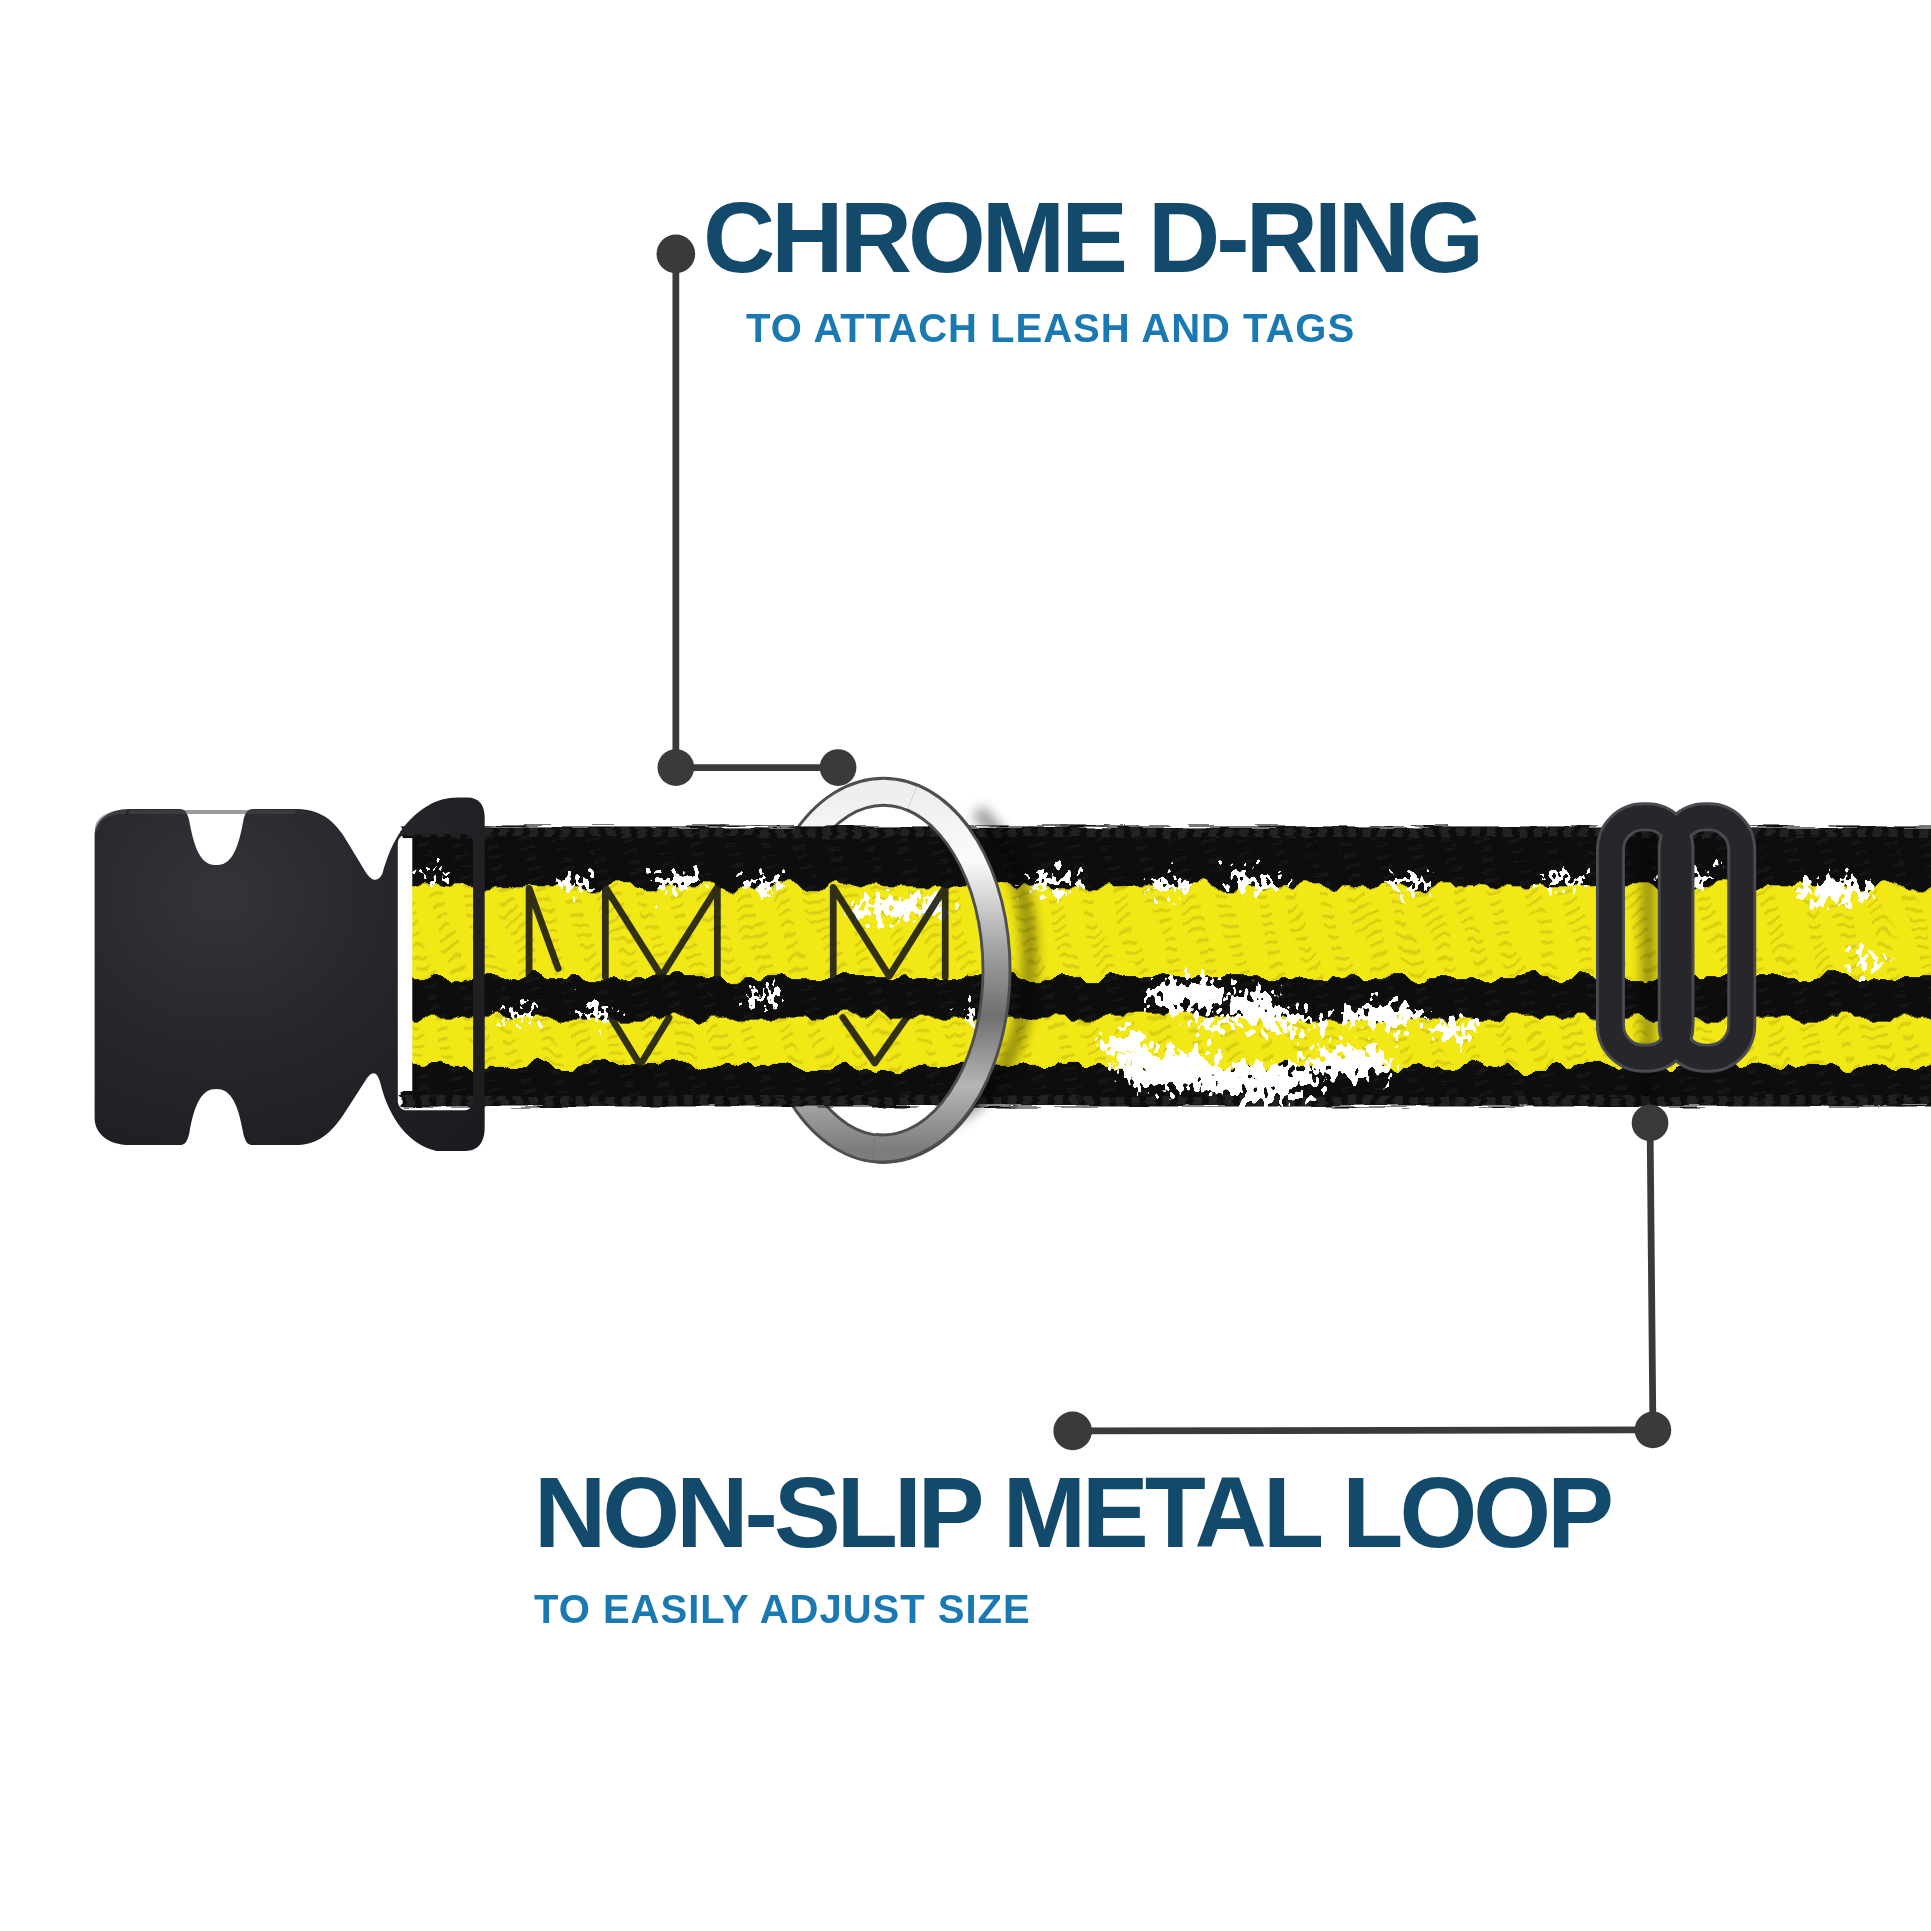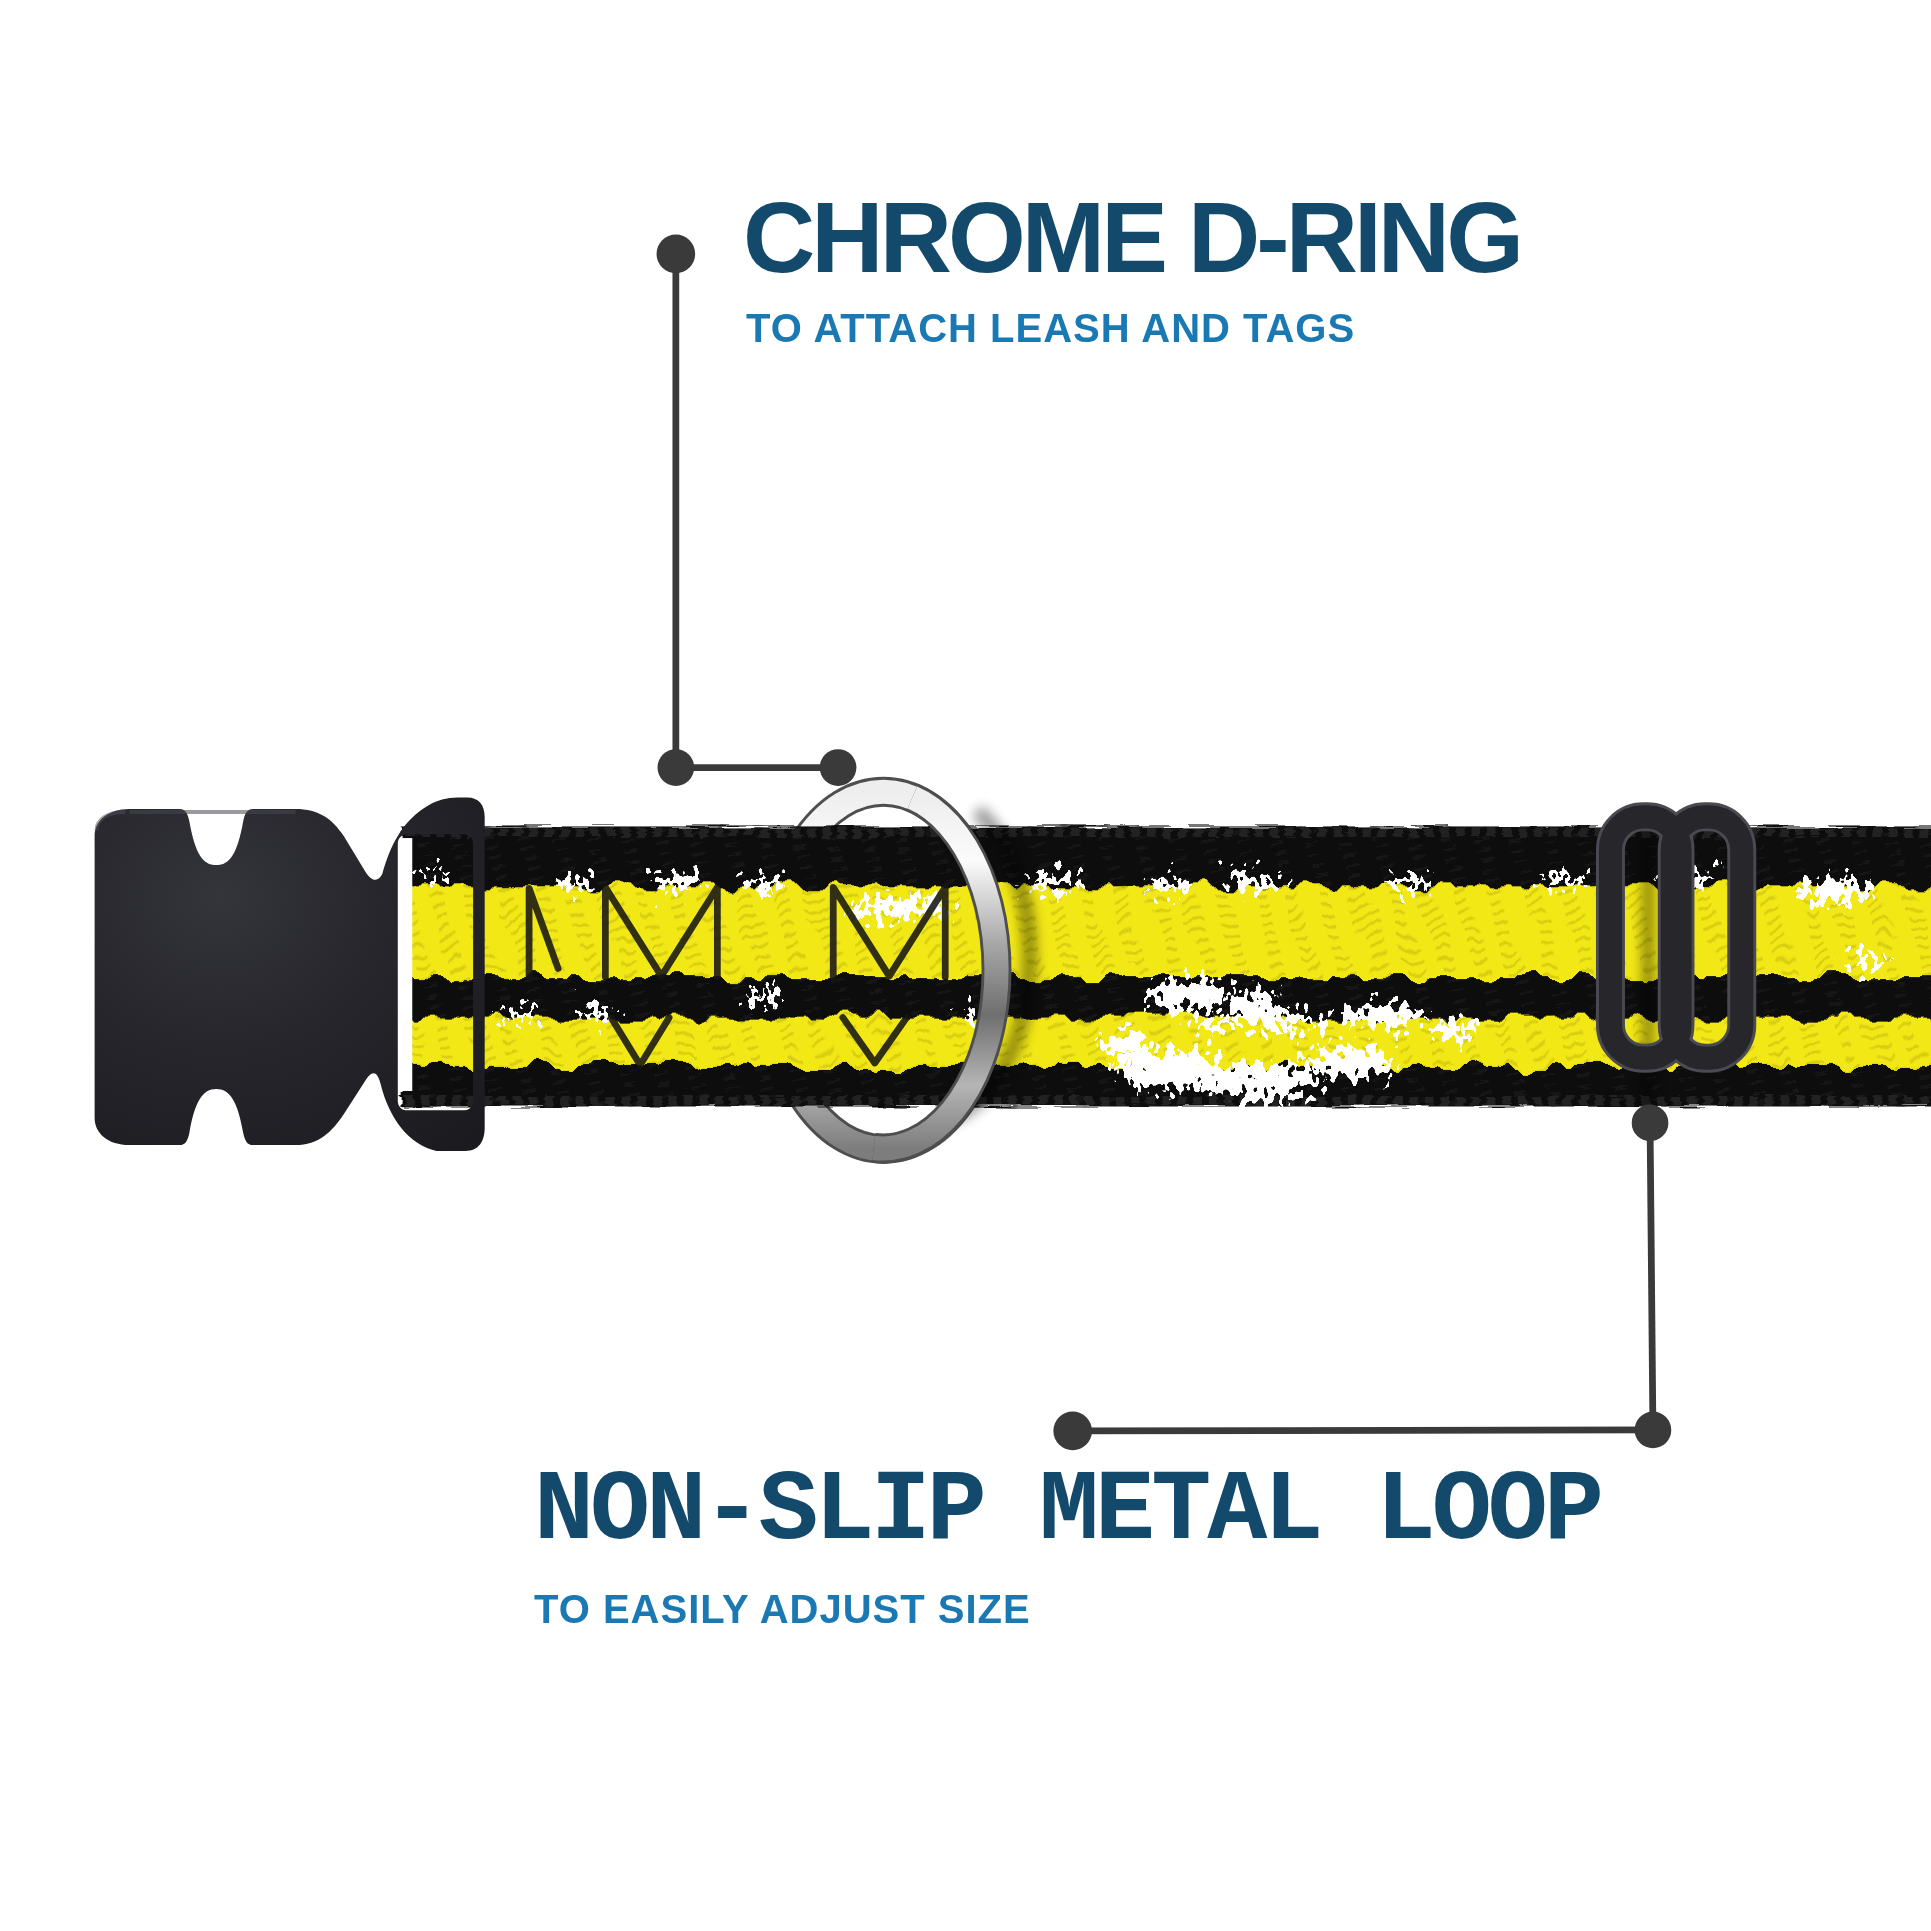--- a/index.html
+++ b/index.html
@@ -11,23 +11,23 @@
     --distress-white:#ffffff;
     --loop-black:#26262b;
   }
   html,body{margin:0;padding:0;}
   body{width:1931px;height:1931px;background:#ffffff;font-family:"Liberation Sans",sans-serif;}
   .stage{position:relative;width:1931px;height:1931px;overflow:hidden;background:#ffffff;}
   .stage svg{position:absolute;left:0;top:0;}
   .txt{position:absolute;white-space:nowrap;font-weight:700;line-height:1;}
   .title{font-size:100px;letter-spacing:-3.9px;color:var(--title-color);}
   .subtitle{font-size:40px;letter-spacing:1px;color:var(--subtitle-color);}
-  #t-top-title{left:743px;top:187px;}
+  #t-top-title{left:703px;top:187px;}
   #t-top-sub{left:746px;top:308px;}
-  #t-bot-title{left:534px;top:1462px;font-family:Liberation Mono, monospace;}
+  #t-bot-title{left:534px;top:1462px;}
   #t-bot-sub{left:534px;top:1589px;}
   .callout-line{stroke:var(--callout-color);stroke-width:7;fill:none;}
   .callout-dot{fill:var(--callout-color);}
   .stripe{fill:var(--stripe-yellow);}
   .splat{fill:var(--distress-white);}
   .stitch{stroke:#161616;stroke-width:7;fill:none;stroke-linejoin:round;stroke-linecap:round;opacity:.88;}
 </style>
 </head>
 <body>
 

